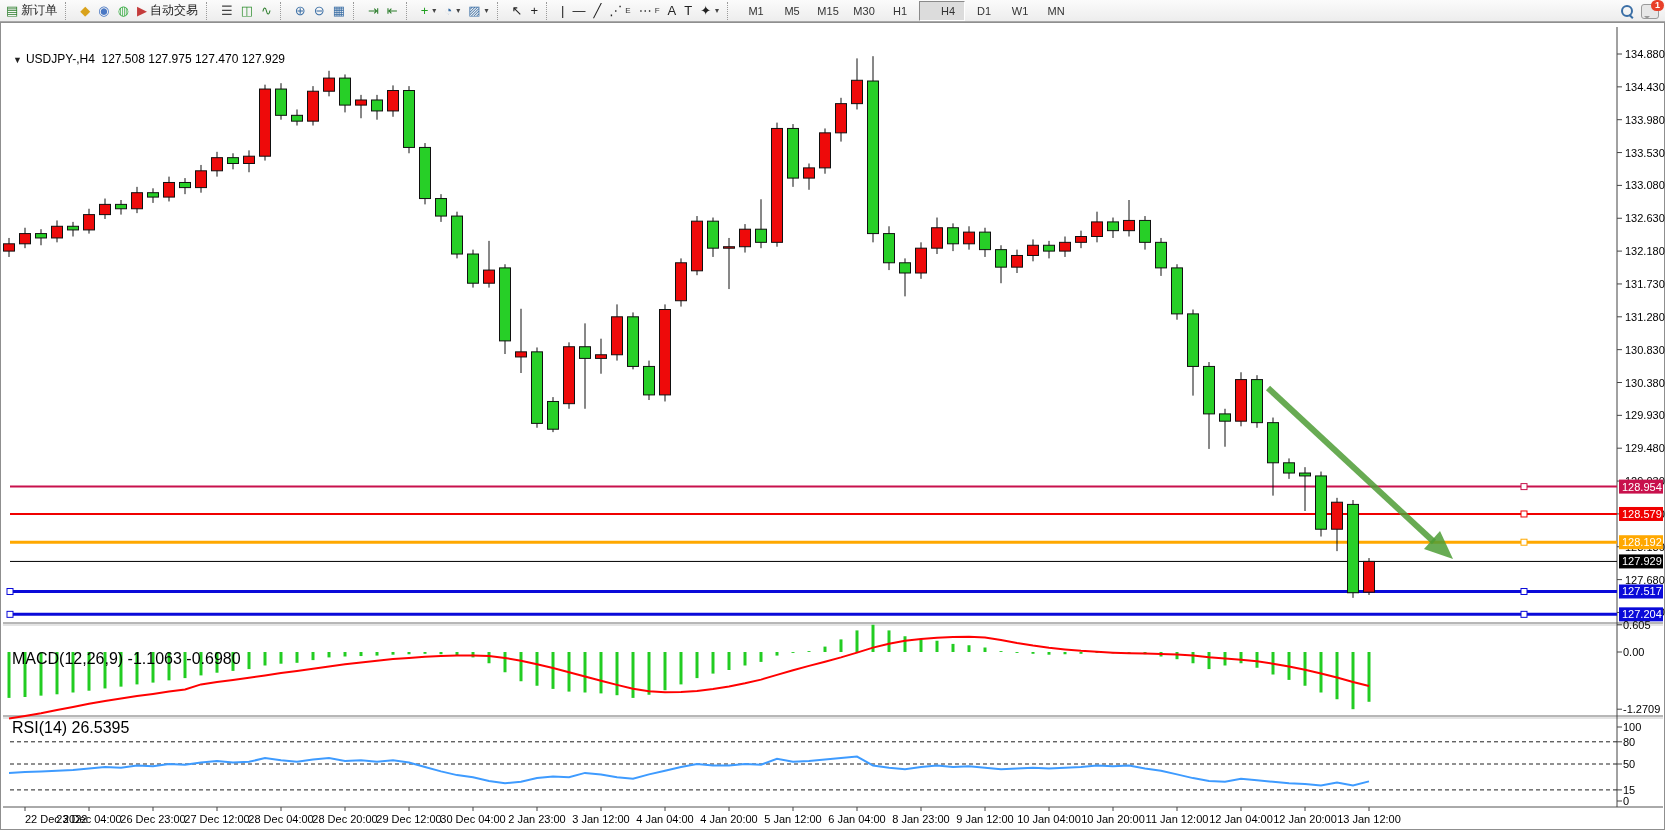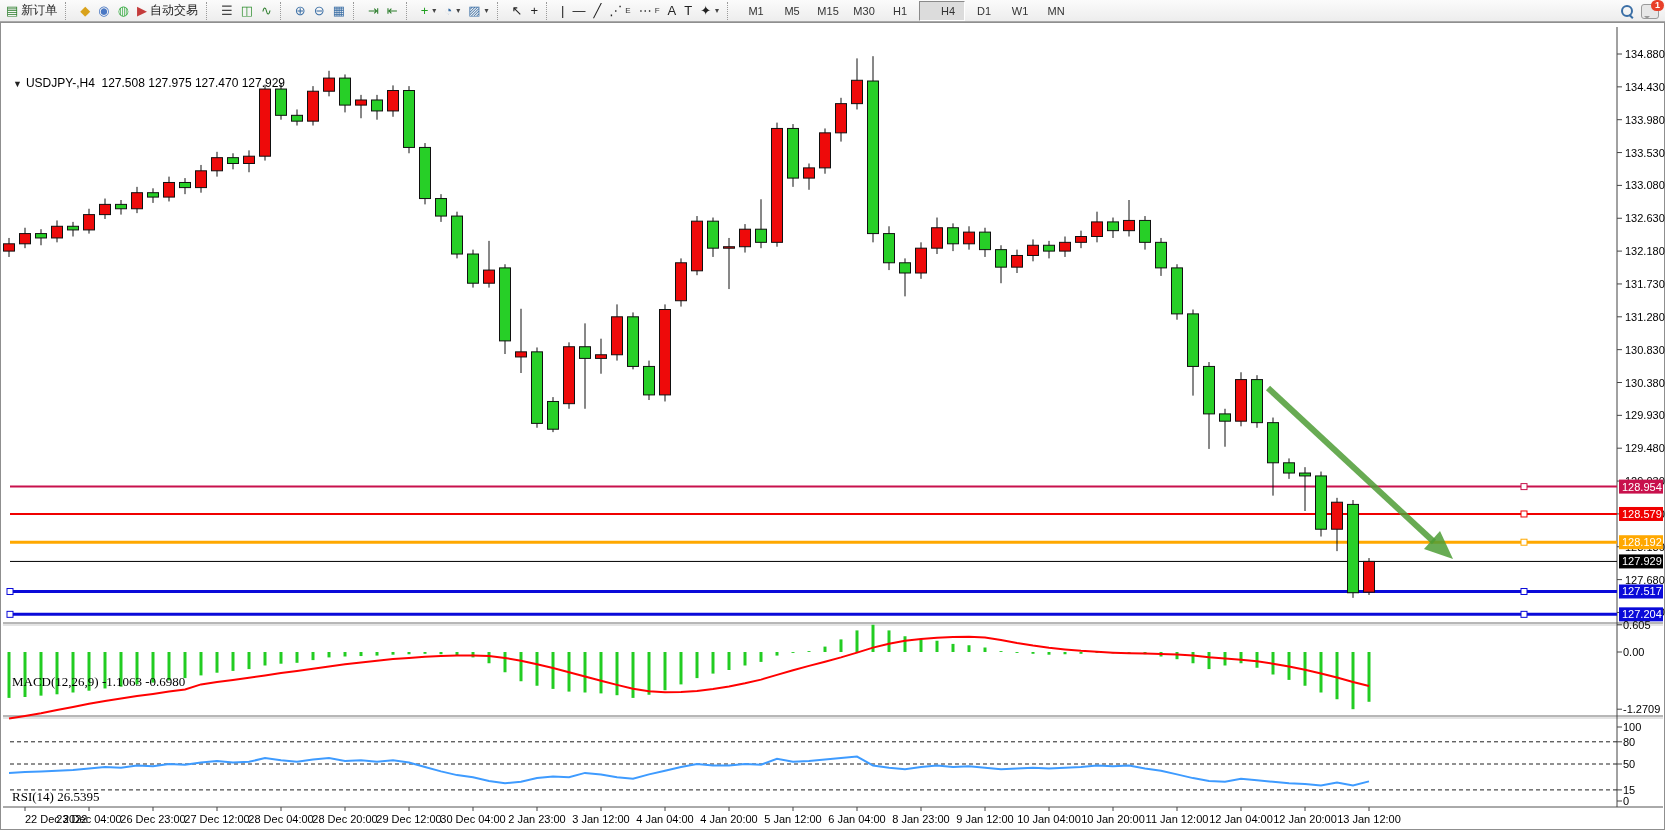--- a/index.html
+++ b/index.html
@@ -20,26 +20,26 @@
   .magnifier .lens{position:absolute;left:0;top:0;width:8px;height:8px;border:2px solid #3a6ea5;border-radius:50%;}
   .magnifier .handle{position:absolute;left:9px;top:9px;width:5px;height:2px;background:#3a6ea5;transform:rotate(45deg);transform-origin:0 0;}
   .chat{position:relative;width:16px;height:13px;background:#e7e7e7;border:1px solid #9a9a9a;border-radius:3px;}
   .chat:after{content:"";position:absolute;left:2px;bottom:-4px;border:3px solid transparent;border-top-color:#9a9a9a;}
   .badge{position:absolute;right:-6px;top:-5px;min-width:11px;height:11px;background:#e8402a;color:#fff;border-radius:6px;
     font-size:9px;line-height:11px;text-align:center;padding:0 1px;font-weight:bold;}
   
   .chart-window{position:absolute;left:0;top:22px;width:1665px;height:808px;background:#fff;
     border:1px solid #8f8f8f;box-sizing:border-box;z-index:1;}
   #chart-svg{position:absolute;left:0;top:0;z-index:2;}
-  .overlay{position:absolute;z-index:5;color:#000;white-space:nowrap;margin-top:24px;}
+  .overlay{position:absolute;z-index:5;color:#000;white-space:nowrap;}
   .chart-title{left:12px;top:29px;font-size:12px;}
   .chart-title .tri{font-size:9px;color:#222;margin-right:4px;cursor:pointer;}
-  .ind-label{font-size:13px;font-family:Liberation Serif, serif;}
+  .ind-label{font-size:16px;}
   .macd-label{left:11px;top:627px;}
-  .rsi-label{left:11px;top:742px;}
+  .rsi-label{left:11px;top:696px;}
 </style>
 </head>
 <body>
 
 <div class="screen">
 
   <div class="toolbar" id="toolbar">
     <span class="tbtn">
         <span class="ticon" style="color: rgb(42, 125, 42);">▤</span>
         <span>新订单</span>

